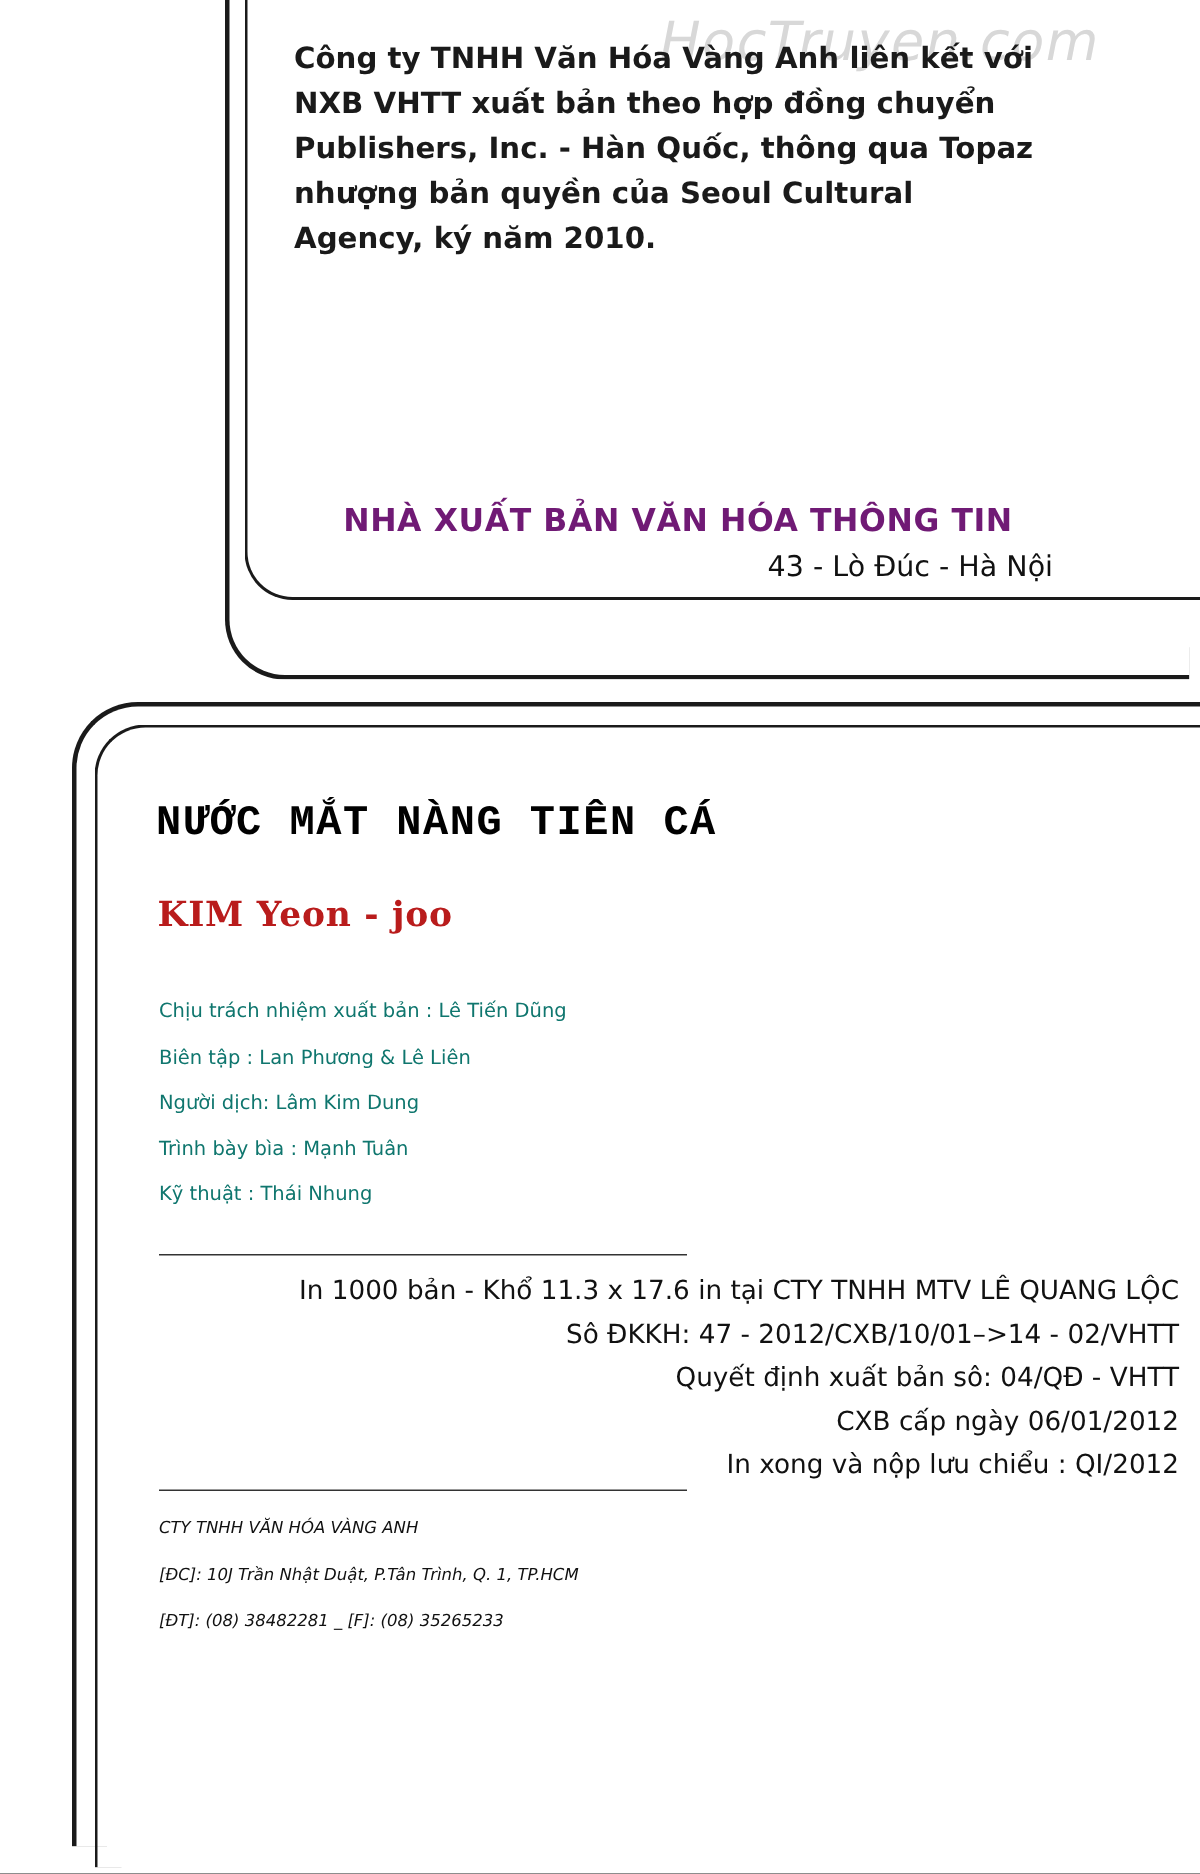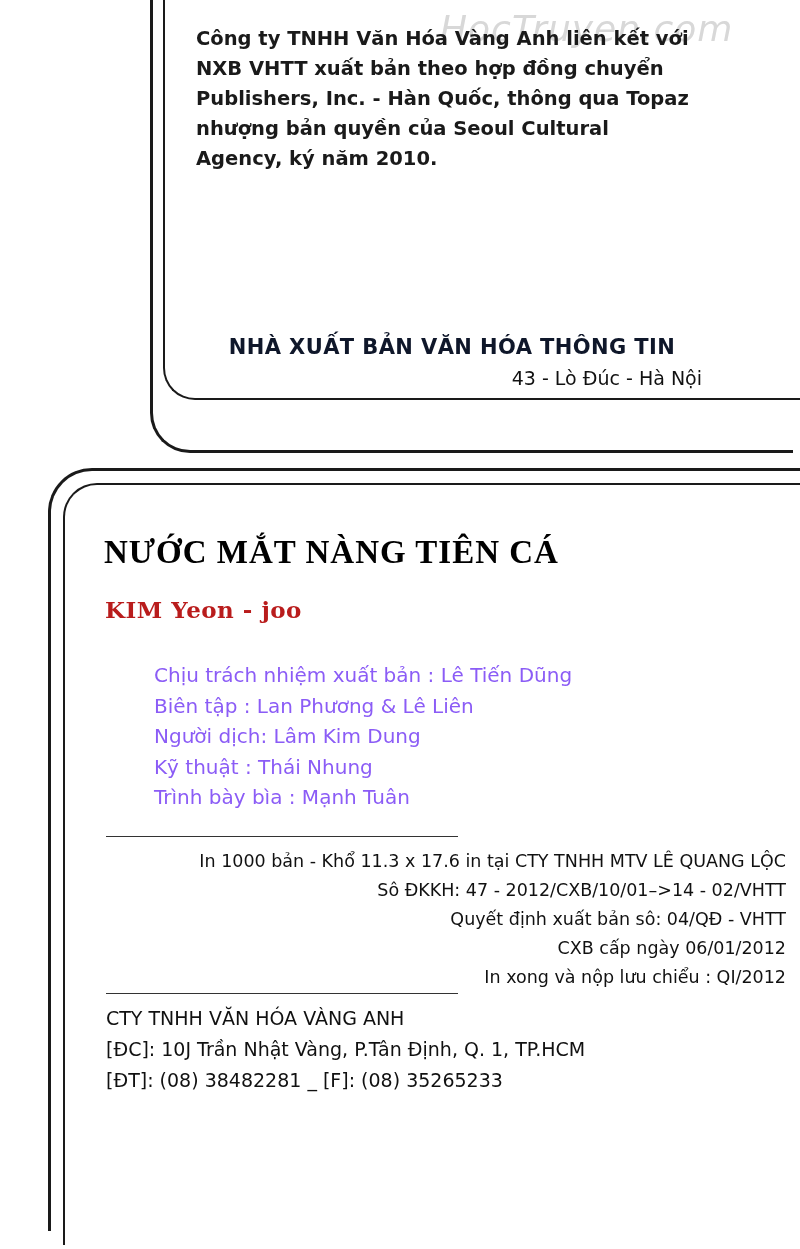--- a/index.html
+++ b/index.html
@@ -79,21 +79,21 @@
     position: absolute;
     left: 196px;
     top: 335px;
     width: 512px;
     text-align: center;
   }
   .publisher-name {
     font-size: 21px;
     font-weight: bold;
     letter-spacing: 0.4px;
-    color: #0f172a;
+    color: #701a75;
     white-space: nowrap;
   }
   .publisher-addr {
     margin-top: 8px;
     font-size: 19px;
     text-align: right;
     padding-right: 6px;
     color: #111;
   }
 
@@ -117,22 +117,22 @@
     border-left: 2px solid #1a1a1a;
     border-top: 2px solid #1a1a1a;
     border-top-left-radius: 34px;
   }
 
   
   .book-title {
     position: absolute;
     left: 104px;
     top: 534px;
-    font-family: Liberation Serif, serif;
-    font-size: 33px;
+    font-family: Liberation Mono, monospace;
+    font-size: 28px;
     font-weight: bold;
     letter-spacing: 1px;
     color: #000;
     white-space: nowrap;
   }
   .book-author {
     position: absolute;
     left: 105px;
     top: 596px;
     font-family: "DejaVu Serif", serif;
@@ -142,24 +142,23 @@
     color: #b91c1c;
     white-space: nowrap;
   }
 
   
   .credits {
     position: absolute;
     left: 106px;
     top: 660px;
     width: 580px;
-    font-size: 20px;
+    font-size: 13px;
     line-height: 30.5px;
-    color: #8b5cf6;
-    margin-left: 48px;
+    color: #0f766e;
   }
 
   
   .rule {
     position: absolute;
     left: 106px;
     width: 352px;
     border-top: 1px solid #333;
   }
   .rule.r1 { top: 836px; }
@@ -176,21 +175,22 @@
     color: #111;
   }
   .printinfo .row { white-space: nowrap; text-align: right; }
 
   
   .company {
     position: absolute;
     left: 106px;
     top: 1003px;
     width: 620px;
-    font-size: 19px;
+    font-size: 11px;
+    font-style: italic;
     line-height: 31px;
     color: #111;
   }
   .company .row { white-space: nowrap; }
 </style>
 </head>
 <body>
 
 <div class="page">
 
@@ -217,35 +217,35 @@
     <div class="bottom-box-inner"></div>
   </div>
 
   <div class="book-title">NƯỚC MẮT NÀNG TIÊN CÁ</div>
   <div class="book-author">KIM Yeon - joo</div>
 
   <div class="credits">
     <div>Chịu trách nhiệm xuất bản : Lê Tiến Dũng</div>
     <div>Biên tập : Lan Phương &amp; Lê Liên</div>
     <div>Người dịch: Lâm Kim Dung</div>
+    <div>Trình bày bìa : Mạnh Tuân</div>
     <div>Kỹ thuật : Thái Nhung</div>
-    <div>Trình bày bìa : Mạnh Tuân</div>
   </div>
 
   <div class="rule r1"></div>
 
   <div class="printinfo">
     <div class="row">In 1000 bản - Khổ 11.3 x 17.6 in tại CTY TNHH MTV LÊ QUANG LỘC</div>
     <div class="row">Sô ĐKKH: 47 - 2012/CXB/10/01–&gt;14 - 02/VHTT</div>
     <div class="row">Quyết định xuất bản sô: 04/QĐ - VHTT</div>
     <div class="row">CXB cấp ngày 06/01/2012</div>
     <div class="row">In xong và nộp lưu chiểu : QI/2012</div>
   </div>
 
   <div class="rule r2"></div>
 
   <div class="company">
     <div class="row">CTY TNHH VĂN HÓA VÀNG ANH</div>
-    <div class="row">[ĐC]: 10J Trần Nhật Vàng, P.Tân Định, Q. 1, TP.HCM</div>
+    <div class="row">[ĐC]: 10J Trần Nhật Duật, P.Tân Trình, Q. 1, TP.HCM</div>
     <div class="row">[ĐT]:  (08) 38482281 _ [F]: (08) 35265233</div>
   </div>
 
 </div>
 
 </body></html>

